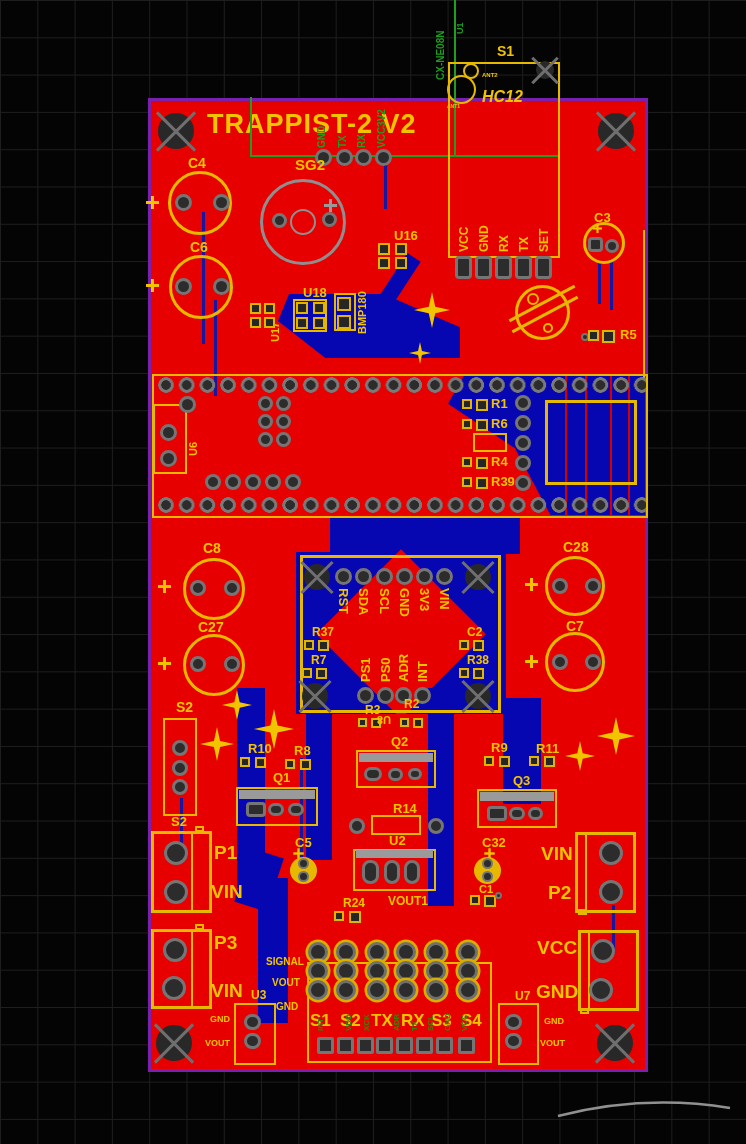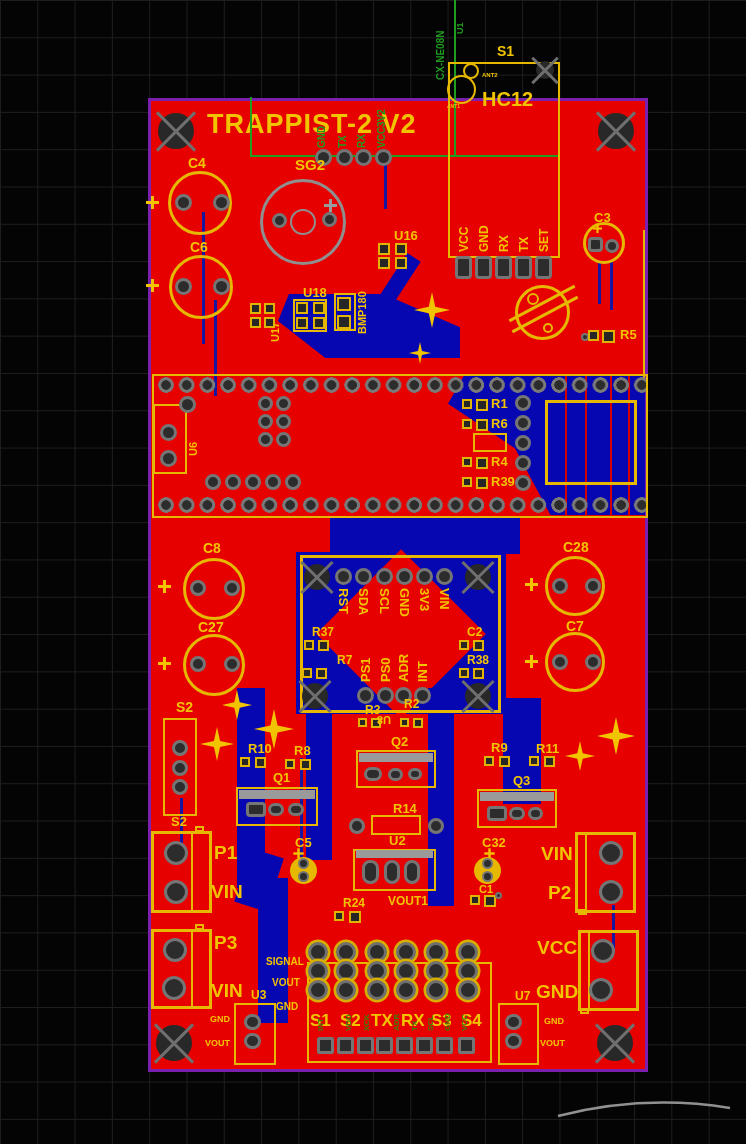--- a/index.html
+++ b/index.html
@@ -90,21 +90,21 @@
   <div class="lbl grn v" style="left:436px;top:0;height:80px;font-size:10px;">CX-NE08N</div>
   <div class="lbl grn v" style="left:456px;top:8px;height:26px;font-size:9px;">U1</div>
 
   <div class="out" style="left:448px;top:62px;width:112px;height:196px;"></div>
   <div class="lbl" style="left:497px;top:44px;font-size:14px;">S1</div>
   <div class="cap" style="left:463px;top:63px;width:16px;height:16px;border-width:2px;"></div>
   <div class="lbl" style="left:482px;top:72px;font-size:6px;">ANT2</div>
   <div class="cap" style="left:447px;top:75px;width:29px;height:29px;border-width:2px;"></div>
   <div class="lbl" style="left:447px;top:104px;font-size:5px;">ANT1</div>
   <div class="mount" style="left:536px;top:61px;width:18px;height:18px;"></div>
-  <div class="lbl" style="left:482px;top:89px;font-size:20px;">HC12</div>
+  <div class="lbl" style="left:482px;top:89px;font-size:16px;font-style:italic;">HC12</div>
 
   <div class="pad" style="left:315px;top:149px;width:17px;height:17px;"></div>
   <div class="pad" style="left:336px;top:149px;width:17px;height:17px;"></div>
   <div class="pad" style="left:355px;top:149px;width:17px;height:17px;"></div>
   <div class="pad" style="left:375px;top:149px;width:17px;height:17px;"></div>
   <div class="lbl grn v" style="left:317px;top:106px;height:42px;font-size:10px;">GND</div>
   <div class="lbl grn v" style="left:338px;top:114px;height:34px;font-size:10px;">TX</div>
   <div class="lbl grn v" style="left:357px;top:114px;height:34px;font-size:10px;">RX</div>
   <div class="lbl grn v" style="left:377px;top:94px;height:54px;font-size:10px;">VCC3V2</div>
 
@@ -255,21 +255,21 @@
   <div class="pad" style="left:377px;top:687px;width:17px;height:17px;"></div>
   <div class="pad" style="left:395px;top:687px;width:17px;height:17px;"></div>
   <div class="pad" style="left:414px;top:687px;width:17px;height:17px;"></div>
   <div class="lbl v" style="left:359px;top:624px;height:58px;">PS1</div>
   <div class="lbl v" style="left:379px;top:624px;height:58px;">PS0</div>
   <div class="lbl v" style="left:397px;top:624px;height:58px;">ADR</div>
   <div class="lbl v" style="left:416px;top:636px;height:46px;">INT</div>
   <div class="lbl" style="left:312px;top:626px;font-size:12px;">R37</div>
   <div class="rpad" style="left:304px;top:640px;width:10px;height:10px;"></div>
   <div class="rpad" style="left:318px;top:640px;width:11px;height:11px;"></div>
-  <div class="lbl" style="left:311px;top:654px;font-size:12px;margin-left:26px;">R7</div>
+  <div class="lbl" style="left:311px;top:654px;font-size:12px;">R7</div>
   <div class="rpad" style="left:302px;top:668px;width:10px;height:10px;"></div>
   <div class="rpad" style="left:316px;top:668px;width:11px;height:11px;"></div>
   <div class="lbl" style="left:467px;top:626px;font-size:12px;">C2</div>
   <div class="rpad" style="left:459px;top:640px;width:10px;height:10px;"></div>
   <div class="rpad" style="left:473px;top:640px;width:11px;height:11px;"></div>
   <div class="lbl" style="left:467px;top:654px;font-size:12px;">R38</div>
   <div class="rpad" style="left:459px;top:668px;width:10px;height:10px;"></div>
   <div class="rpad" style="left:473px;top:668px;width:11px;height:11px;"></div>
 
   <div class="lbl" style="left:365px;top:704px;font-size:12px;">R3</div>

